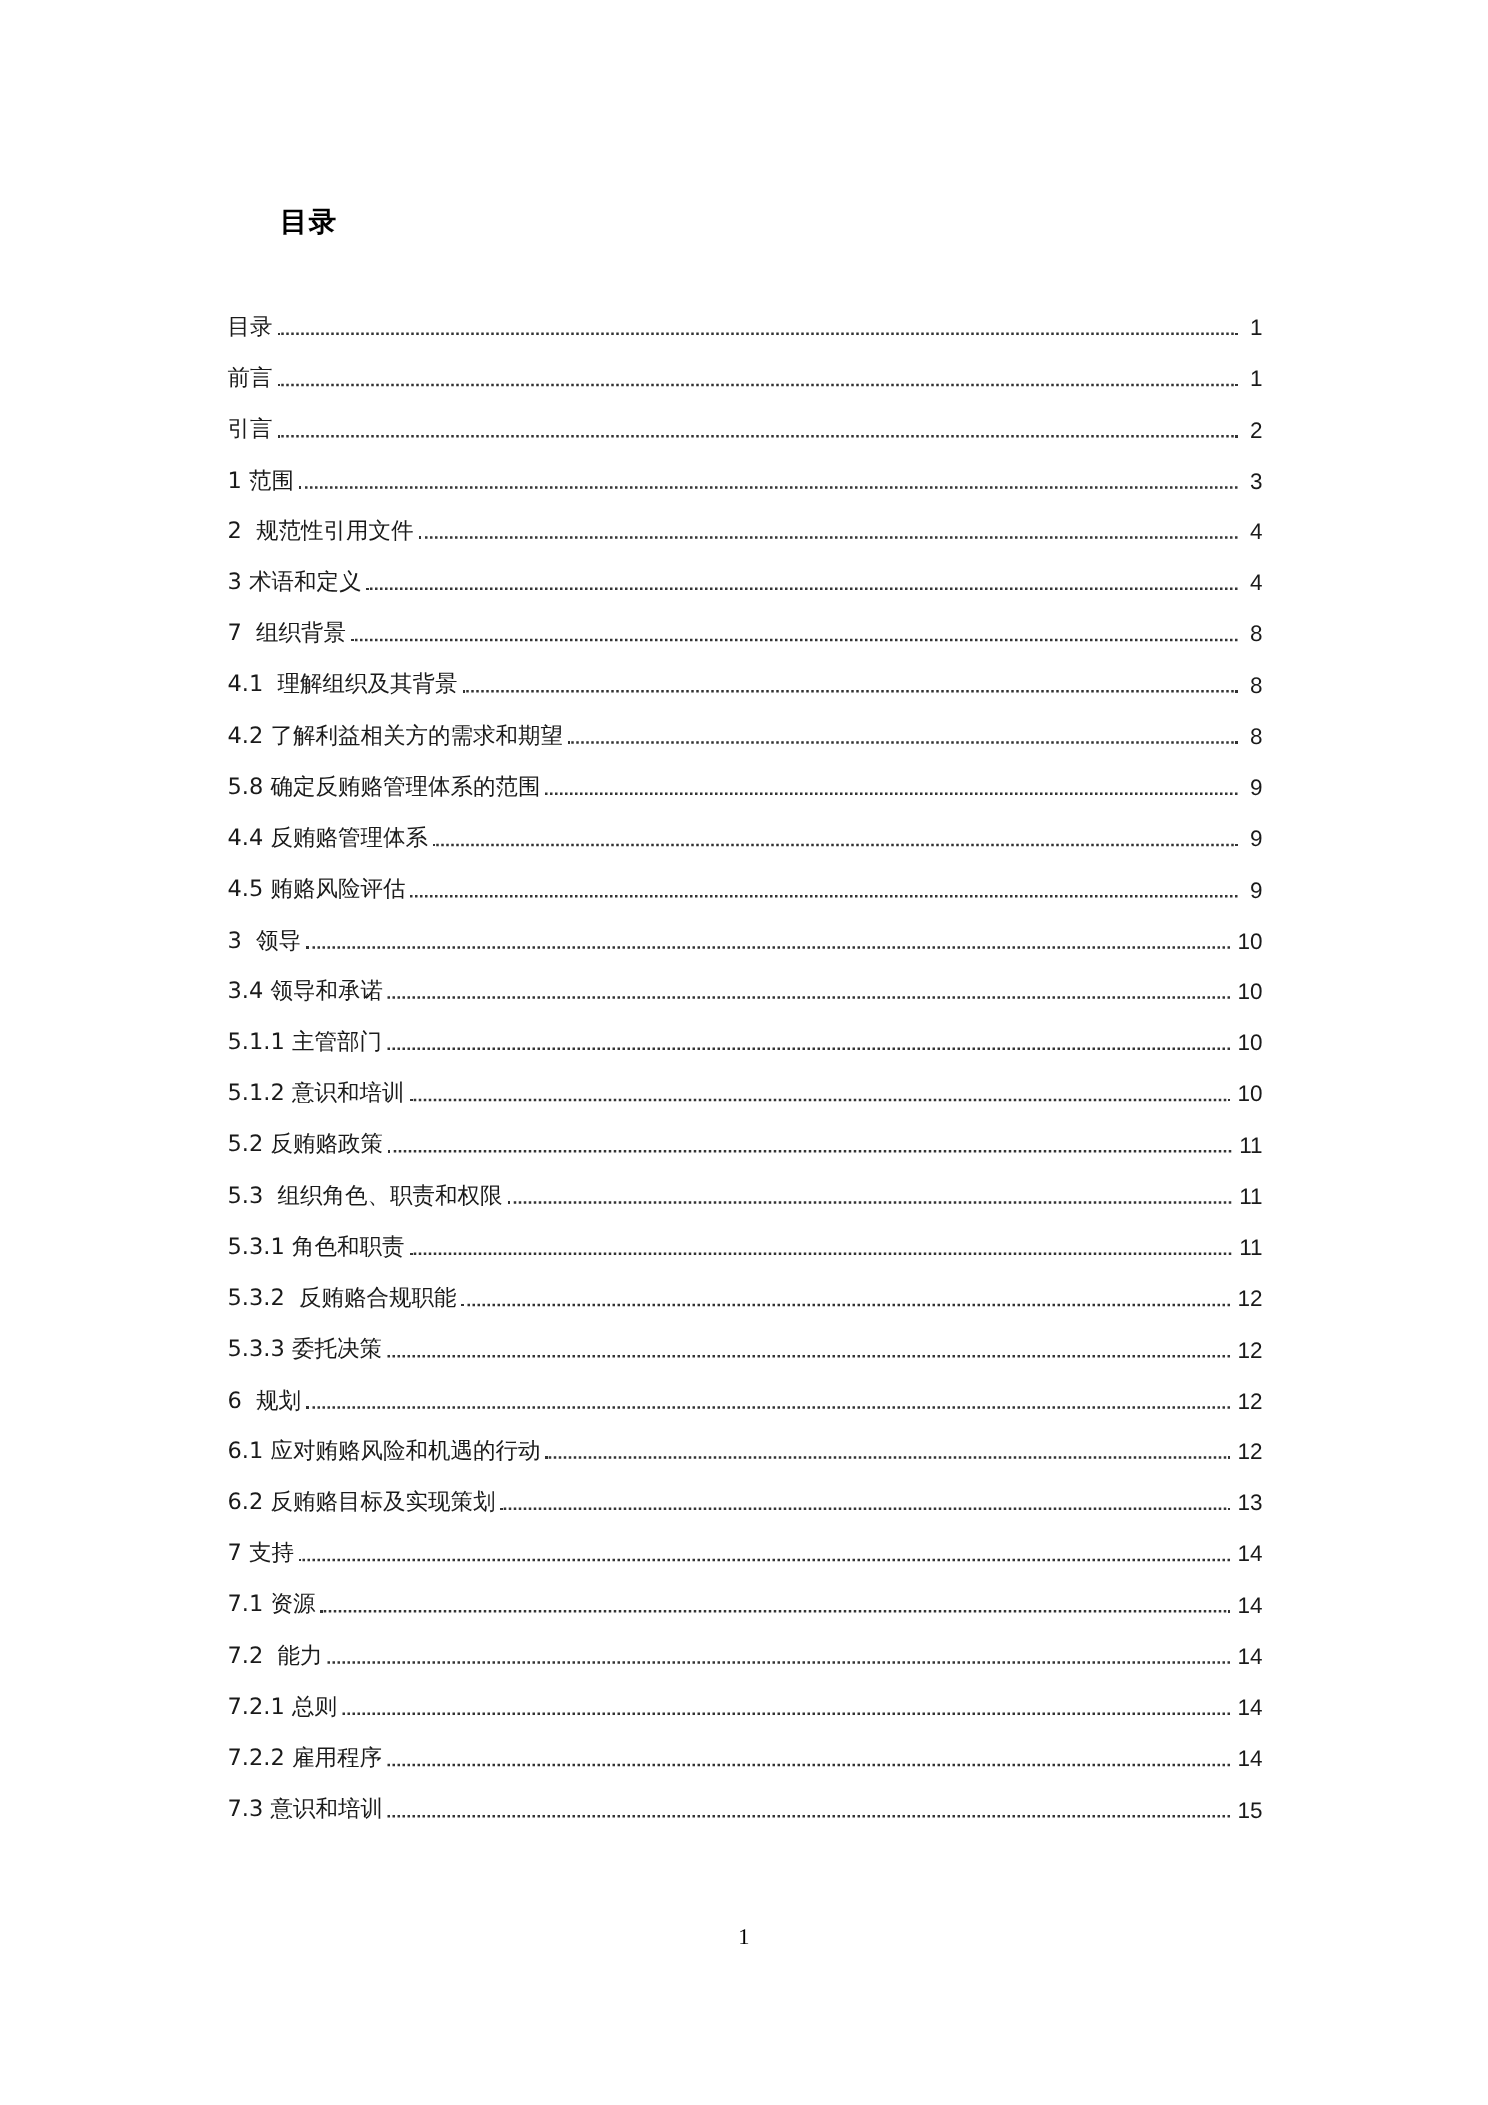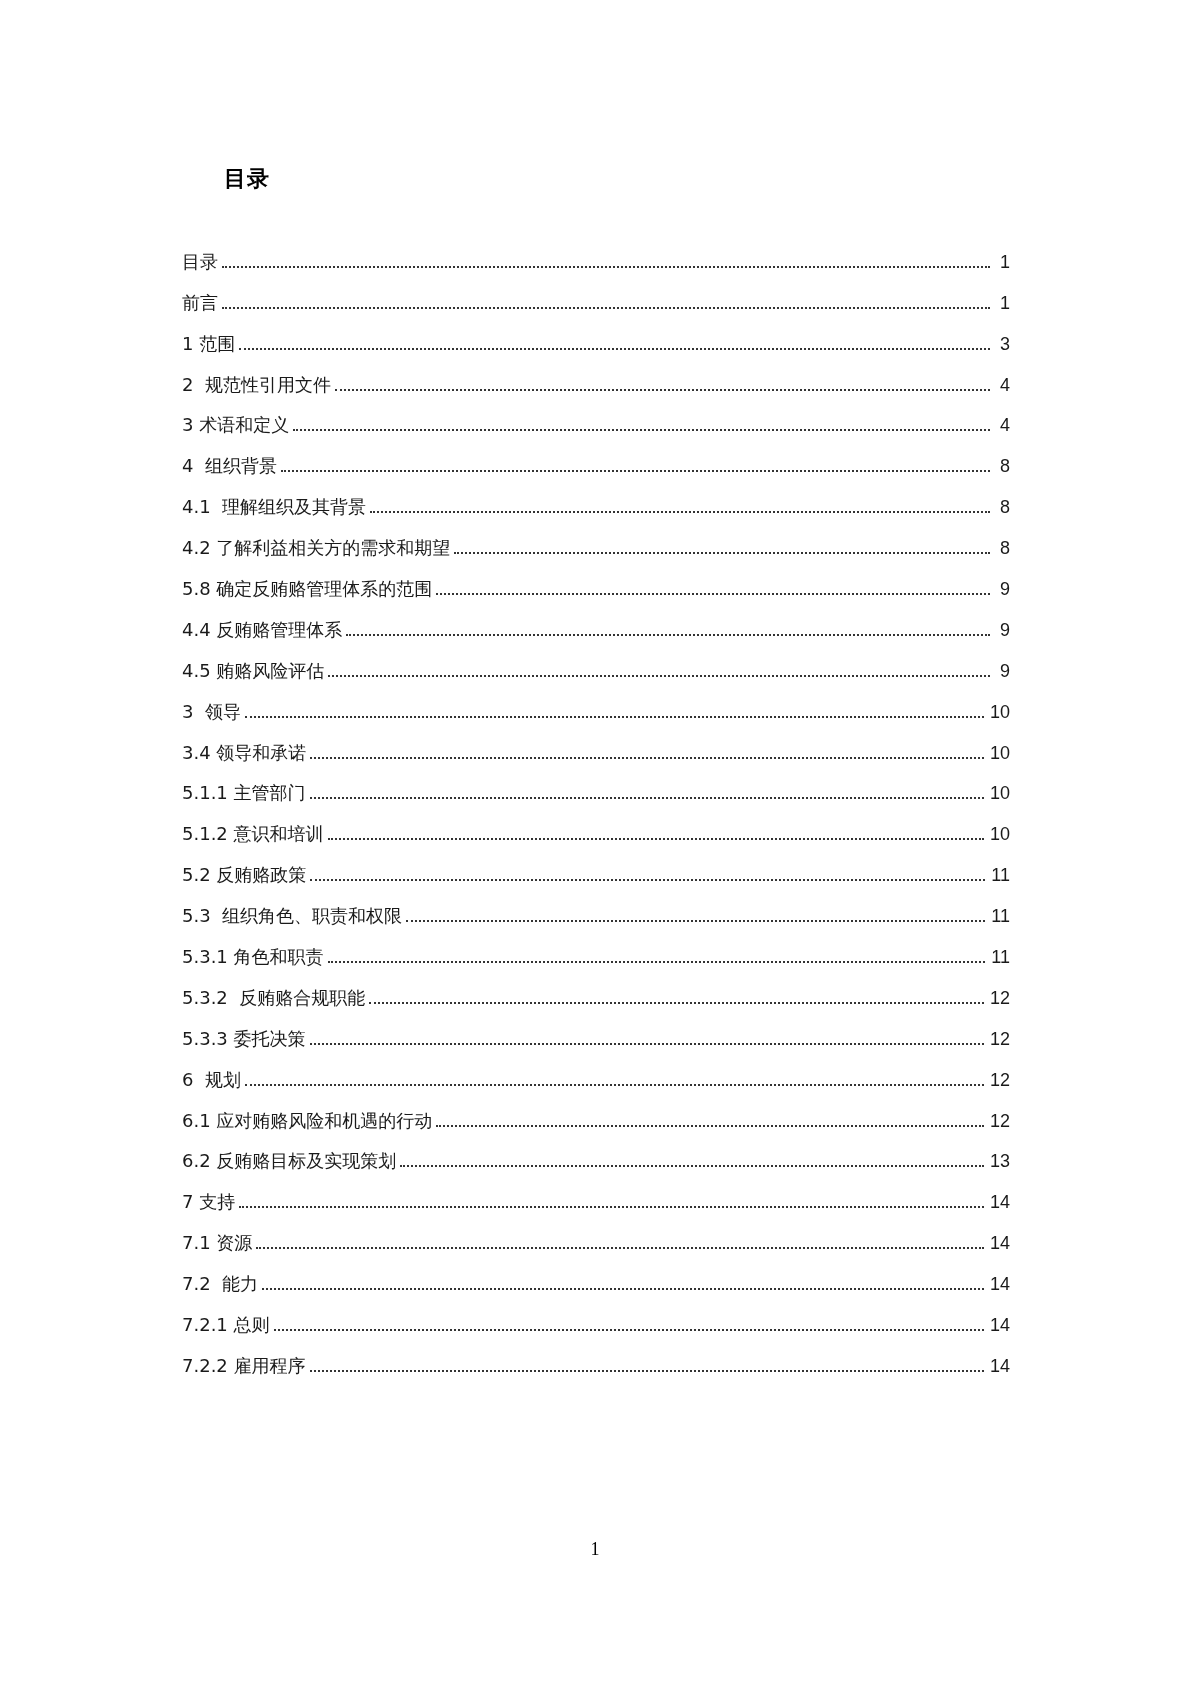--- a/index.html
+++ b/index.html
@@ -91,36 +91,41 @@
         <span class="toc-label">目录</span>
         <span class="toc-leader"></span>
         <span class="toc-page">1</span>
       </li>
       <li class="toc-row">
         <span class="toc-label">前言</span>
         <span class="toc-leader"></span>
         <span class="toc-page">1</span>
       </li>
       <li class="toc-row">
+        <span class="toc-label">引言</span>
+        <span class="toc-leader"></span>
+        <span class="toc-page">2</span>
+      </li>
+      <li class="toc-row">
         <span class="toc-label">1 范围</span>
         <span class="toc-leader"></span>
         <span class="toc-page">3</span>
       </li>
       <li class="toc-row">
         <span class="toc-label">2  规范性引用文件</span>
         <span class="toc-leader"></span>
         <span class="toc-page">4</span>
       </li>
       <li class="toc-row">
         <span class="toc-label">3 术语和定义</span>
         <span class="toc-leader"></span>
         <span class="toc-page">4</span>
       </li>
       <li class="toc-row">
-        <span class="toc-label">4  组织背景</span>
+        <span class="toc-label">7  组织背景</span>
         <span class="toc-leader"></span>
         <span class="toc-page">8</span>
       </li>
       <li class="toc-row">
         <span class="toc-label">4.1  理解组织及其背景</span>
         <span class="toc-leader"></span>
         <span class="toc-page">8</span>
       </li>
       <li class="toc-row">
         <span class="toc-label">4.2 了解利益相关方的需求和期望</span>
@@ -219,17 +224,22 @@
       </li>
       <li class="toc-row">
         <span class="toc-label">7.2.1 总则</span>
         <span class="toc-leader"></span>
         <span class="toc-page">14</span>
       </li>
       <li class="toc-row">
         <span class="toc-label">7.2.2 雇用程序</span>
         <span class="toc-leader"></span>
         <span class="toc-page">14</span>
+      </li>
+      <li class="toc-row">
+        <span class="toc-label">7.3 意识和培训</span>
+        <span class="toc-leader"></span>
+        <span class="toc-page">15</span>
       </li>
     </ul>
 
   <div class="page-footer">1</div>
 </div>
 
 </body></html>

